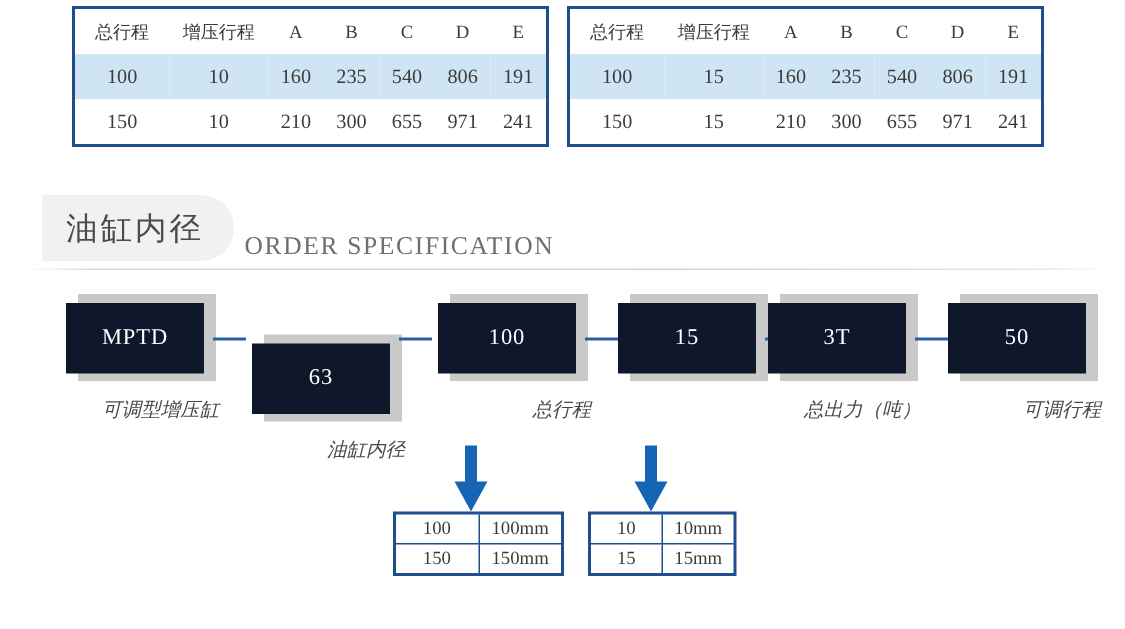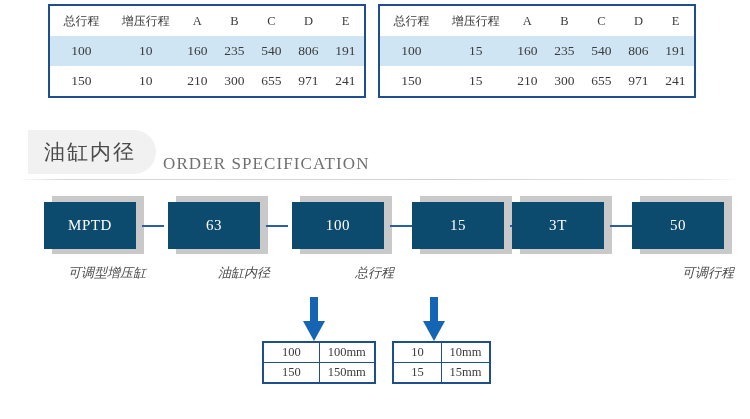--- a/index.html
+++ b/index.html
@@ -136,21 +136,21 @@
     width: 92px;
     height: 58px;
     background: #c9c9c9;
   }
   .node .box {
     position: absolute;
     left: 0;
     top: 6px;
     width: 92px;
     height: 47px;
-    background: #0c4a6e;
+    background: #0f172a;
     color: #ffffff;
     display: flex;
     align-items: center;
     justify-content: center;
     font-family: "Liberation Serif", "DejaVu Serif", serif;
     font-size: 15px;
     letter-spacing: 0.6px;
   }
   .node .label {
     position: absolute;
@@ -329,21 +329,21 @@
 
   <div class="flow">
 
     <div class="node" style="left:44px;">
       <div class="shadow"></div>
       <div class="box">MPTD</div>
       <div class="label">可调型增压缸</div>
     </div>
     <div class="connector" style="left:142px;"></div>
 
-    <div class="node" style="left:168px;">
+    <div class="node" style="left:168px;margin-top:27px;">
       <div class="shadow"></div>
       <div class="box">63</div>
       <div class="label">油缸内径</div>
     </div>
     <div class="connector" style="left:266px;"></div>
 
     <div class="node" style="left:292px;">
       <div class="shadow"></div>
       <div class="box">100</div>
       <div class="label">总行程</div>
@@ -352,20 +352,21 @@
 
     <div class="node" style="left:412px;">
       <div class="shadow"></div>
       <div class="box">15</div>
     </div>
     <div class="connector" style="left:510px;"></div>
 
     <div class="node" style="left:512px;">
       <div class="shadow"></div>
       <div class="box">3T</div>
+      <div class="label">总出力（吨）</div>
     </div>
     <div class="connector" style="left:610px;"></div>
 
     <div class="node" style="left:632px;padding-left:32px;">
       <div class="shadow"></div>
       <div class="box">50</div>
       <div class="label">可调行程</div>
     </div>
   </div>
 

